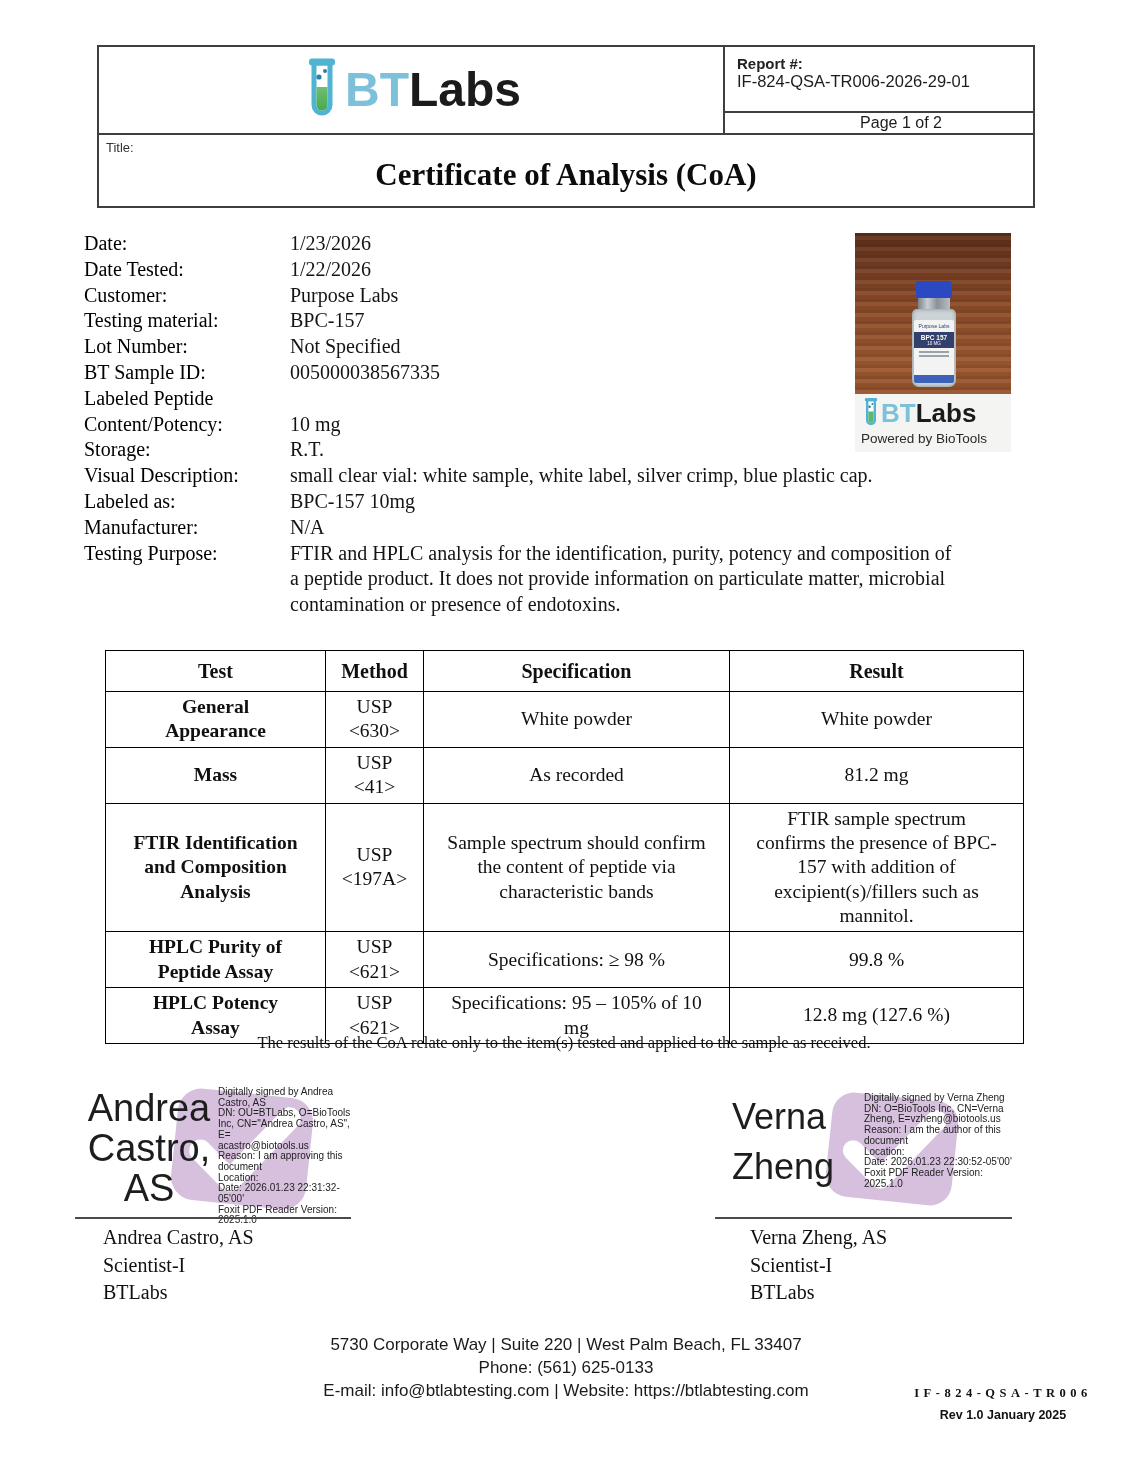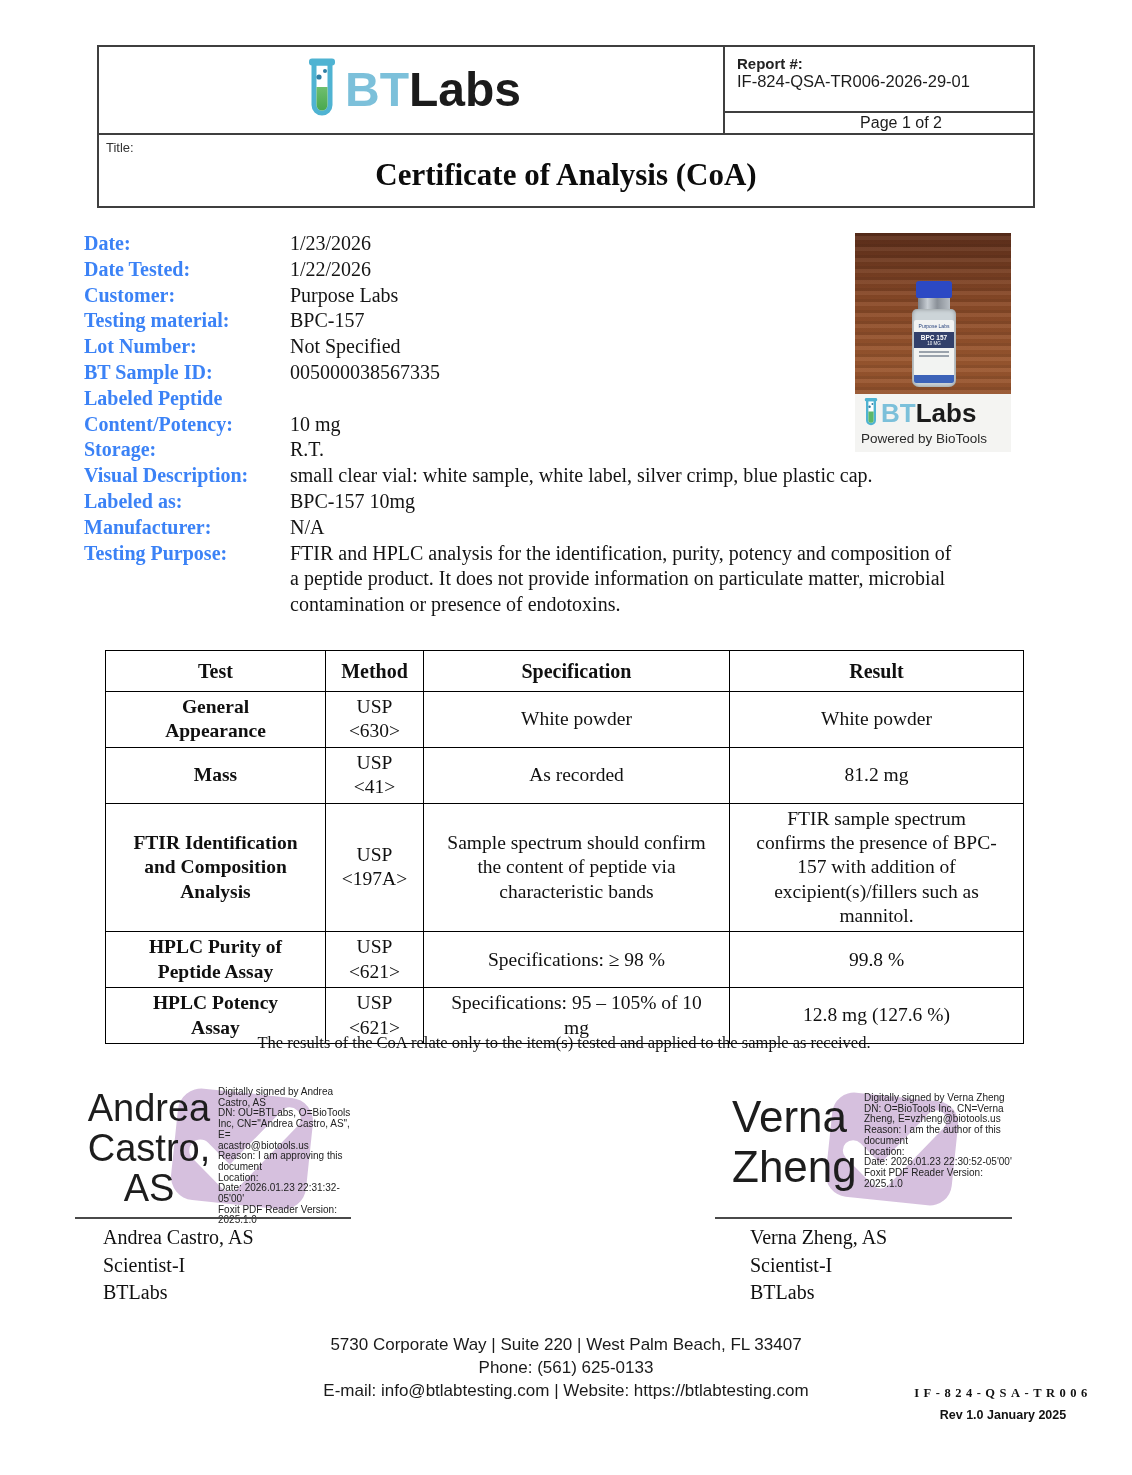--- a/index.html
+++ b/index.html
@@ -39,21 +39,21 @@
   }
   .doc-title {
     position: absolute; left: 0; right: 0; top: 22px;
     text-align: center; font-size: 31px; font-weight: bold; color: #0c0c0c;
   }
   
   .info-section { position: absolute; left: 84px; top: 231px; width: 964px; }
   .info-row { display: flex; }
   .info-label {
     width: 206px; flex: 0 0 206px;
-    font-weight: bold; font-size: 20px; line-height: 25.8px; color: #3b82f6;
+    font-weight: normal; font-size: 20px; line-height: 25.8px; color: #000000;
   }
   .info-value { font-size: 20px; line-height: 25.8px; color: #141414; white-space: pre-line; }
   
   .photo {
     position: absolute; left: 855px; top: 233px; width: 156px; height: 219px;
     background:
       repeating-linear-gradient(180deg, rgba(0,0,0,0.12) 0 3px, rgba(255,255,255,0.05) 3px 7px, rgba(0,0,0,0.06) 7px 11px),
       linear-gradient(180deg, #5e2f1b 0%, #8a4a28 30%, #9c5830 60%, #8a4a28 100%);
     overflow: hidden;
   }
@@ -94,21 +94,21 @@
   .col-test { width: 220px; } .col-method { width: 98px; } .col-spec { width: 306px; } .col-result { width: 294px; }
   tr.row-h55 td { height: 55px; } tr.row-h120 td { height: 122px; } tr.row-h52 td { height: 52px; }
   .footnote { position: absolute; left: 105px; top: 1033px; width: 918px; text-align: center; font-size: 16.5px; color: #151515; }
   
   .sig-check { position: absolute; opacity: 0.85; }
   .sig-bigname {
     position: absolute; font-family: "Liberation Sans", sans-serif; color: #1d1d1d;
     white-space: pre-line; z-index: 2;
   }
   .sig-bigname.left { left: 80px; top: 1088px; width: 138px; font-size: 38px; line-height: 40px; text-align: center; }
-  .sig-bigname.right { left: 732px; top: 1092px; width: 160px; font-size: 44px; line-height: 50px; text-align: left; }
+  .sig-bigname.right { left: 732px; top: 1092px; width: 160px; font-size: 36px; line-height: 50px; text-align: left; }
   .sig-details {
     position: absolute; font-family: "Liberation Sans", sans-serif; font-size: 10px;
     line-height: 10.7px; color: #222; white-space: pre-line; z-index: 2;
   }
   .sig-details.left { left: 218px; top: 1087px; width: 140px; }
   .sig-details.right { left: 864px; top: 1093px; width: 152px; }
   .sig-line { position: absolute; border-top: 2px solid #4a4a4a; z-index: 2; }
   .sig-line.left { left: 75px; top: 1217px; width: 276px; }
   .sig-line.right { left: 715px; top: 1217px; width: 297px; }
   .sig-name-block { position: absolute; font-size: 20px; line-height: 27.5px; color: #101010; white-space: pre-line; }

